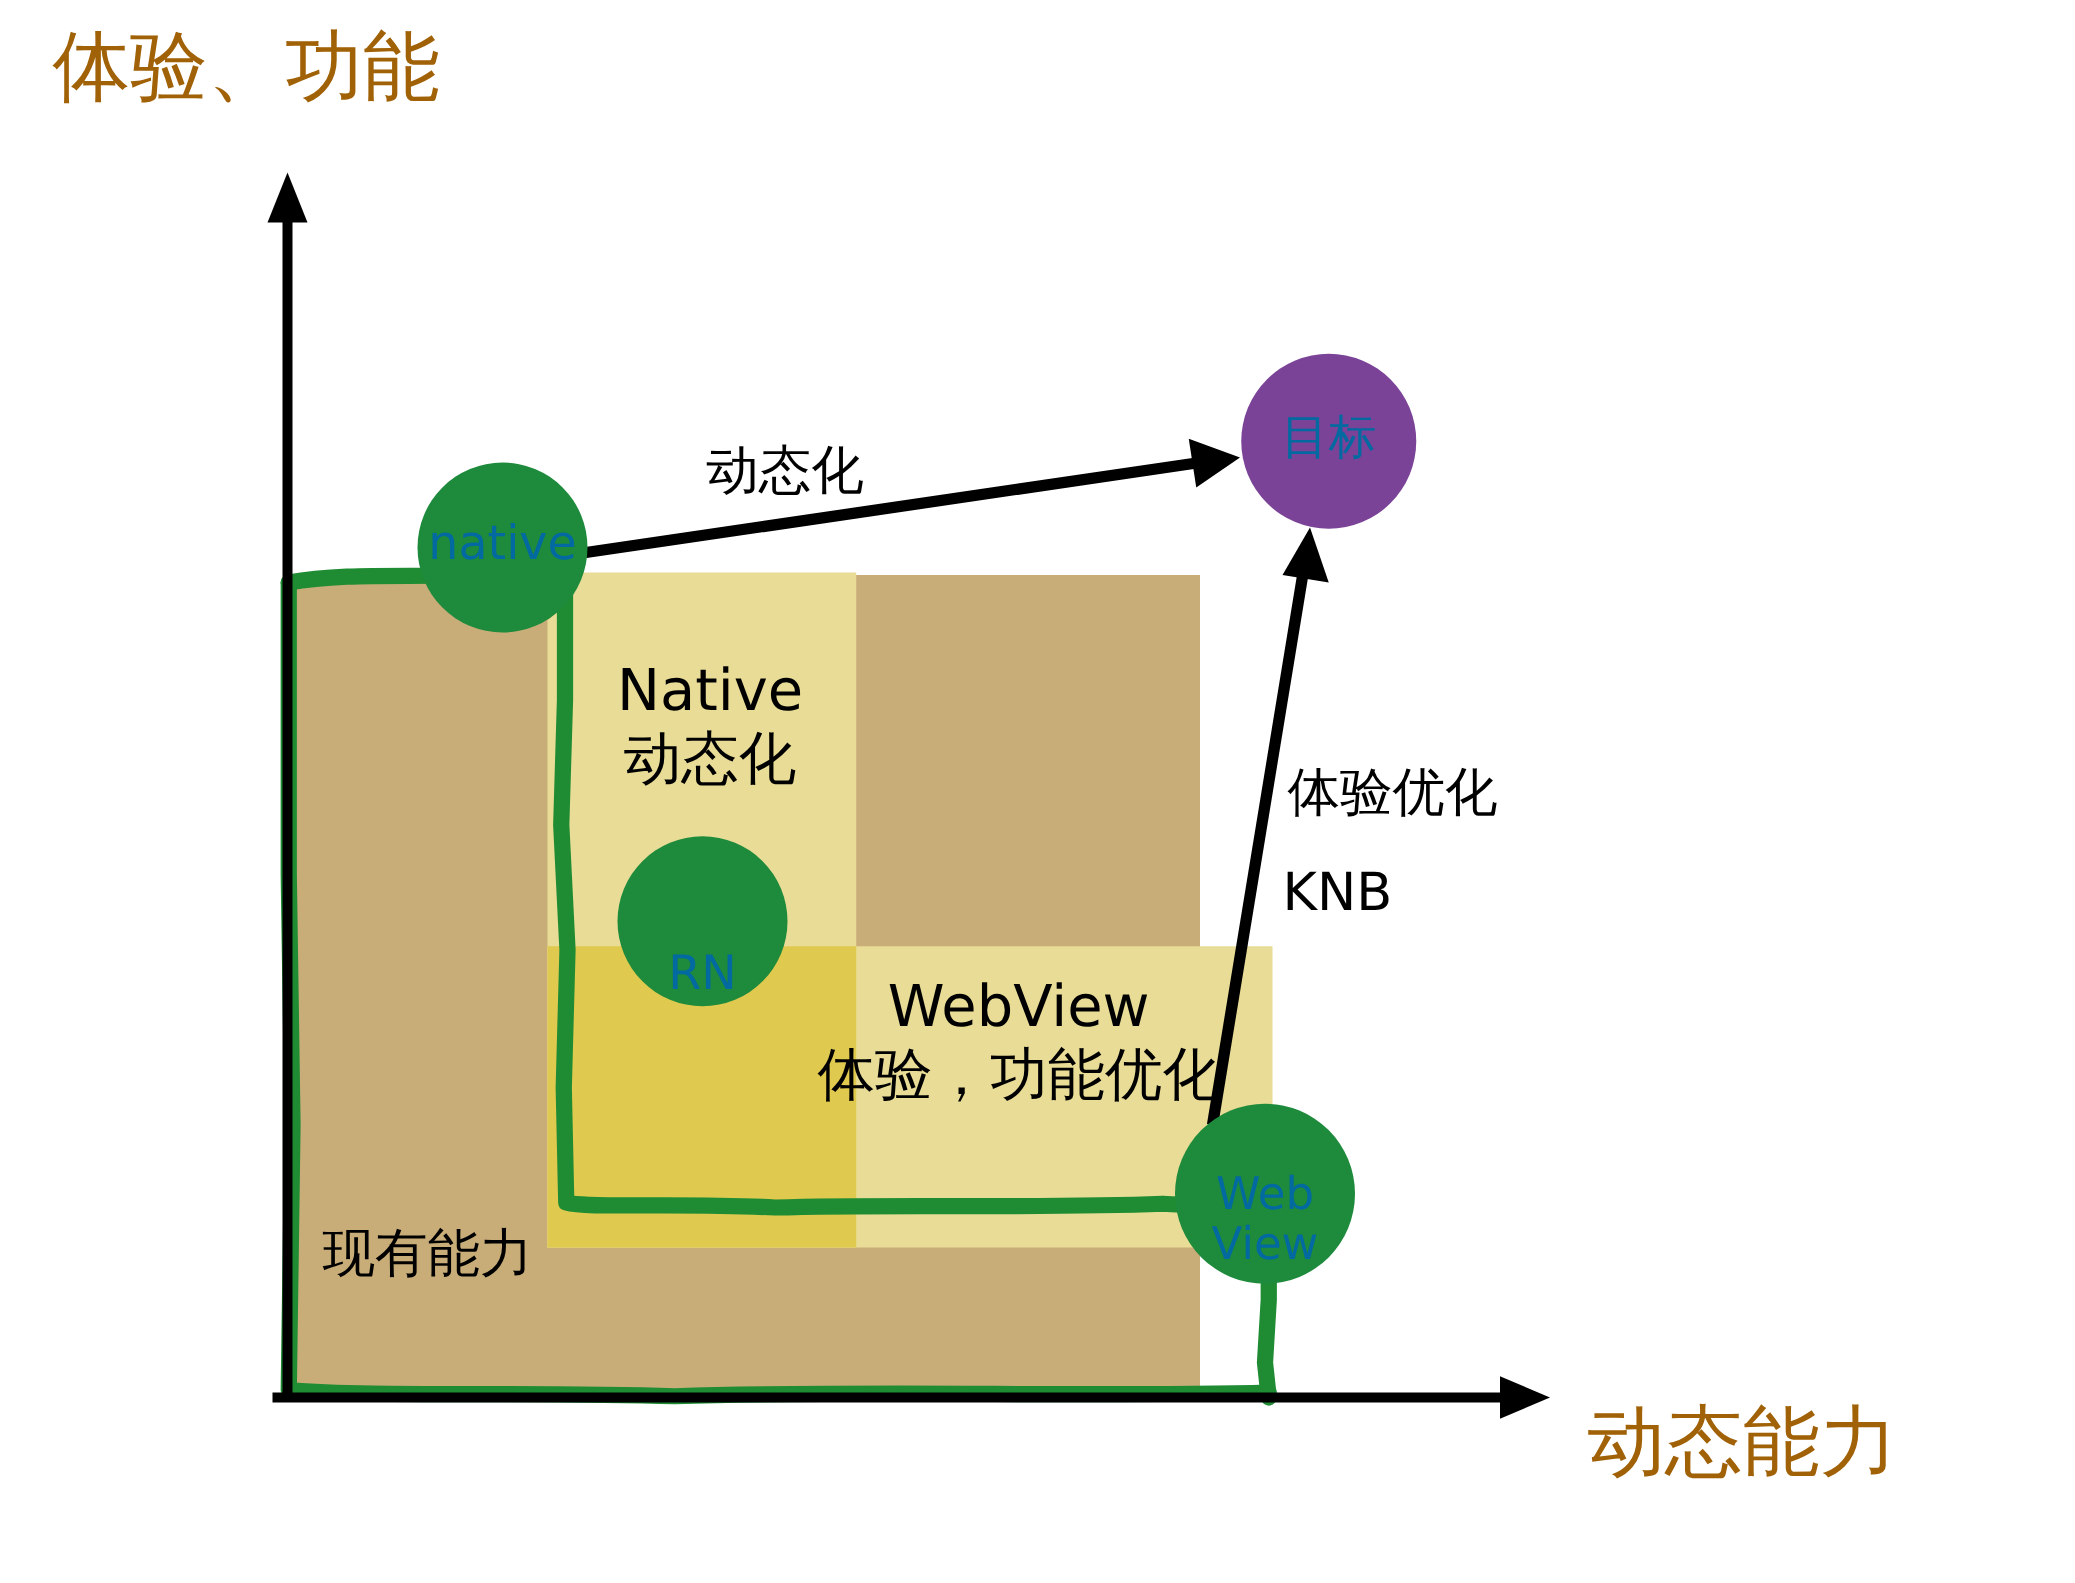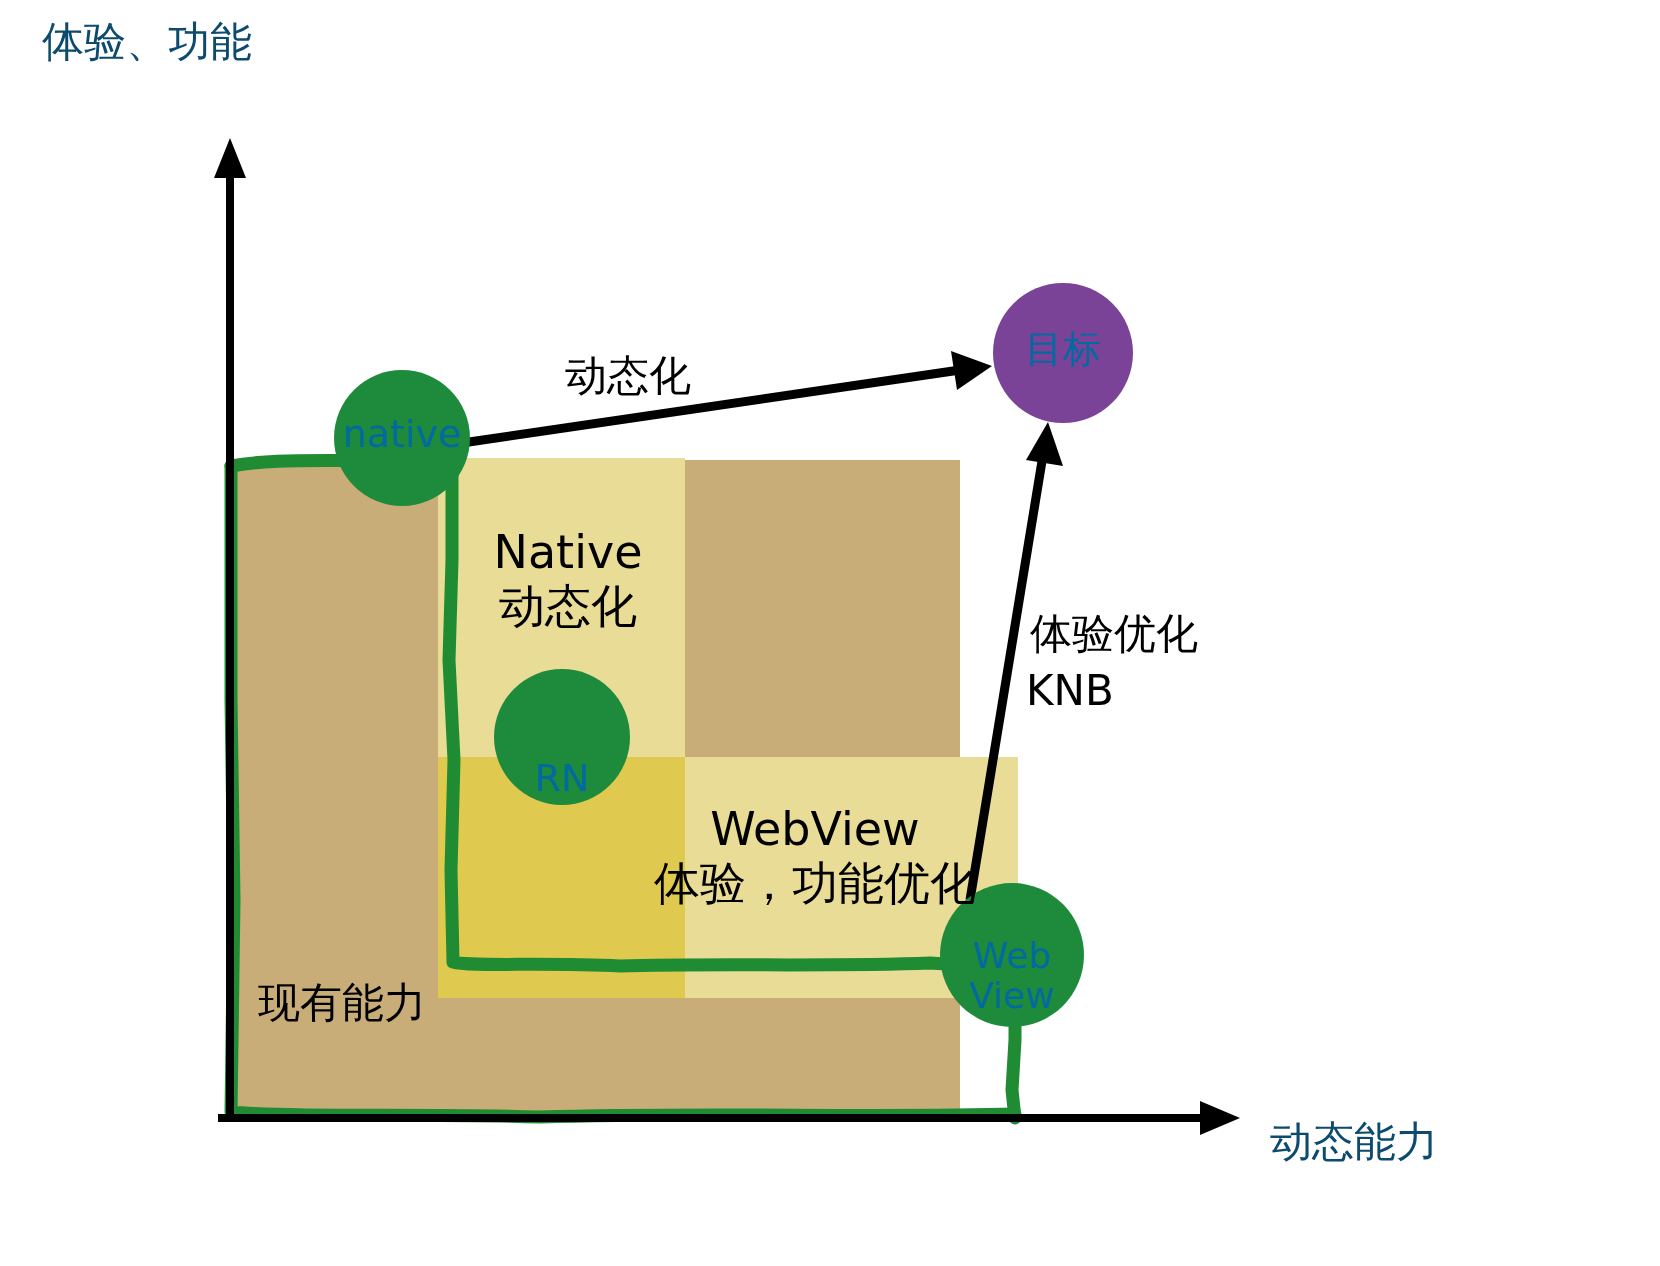--- a/index.html
+++ b/index.html
@@ -19,22 +19,22 @@
   }
   svg.layer {
     position: absolute;
     left: 0;
     top: 0;
     width: 1660px;
     height: 1266px;
   }
   .axis-label {
     position: absolute;
-    color: #0c4a6e;
-    font-size: 42px;
+    color: #a16207;
+    font-size: 62px;
     line-height: 1.05;
     white-space: nowrap;
     font-family: "DejaVu Sans", sans-serif;
   }
   #y-axis-label { left: 42px; top: 20px; }
   #x-axis-label { left: 1270px; top: 1120px; }
 
   .region-text {
     position: absolute;
     color: #000000;
@@ -47,41 +47,40 @@
     left: 450px;
     top: 525px;
     width: 236px;
     font-size: 46px;
   }
   #webview-region-label {
     left: 610px;
     top: 778px;
     width: 410px;
     font-size: 46px;
-    margin-top: 24px;
   }
   #existing-region-label {
     left: 258px;
     top: 978px;
     width: 280px;
     font-size: 42px;
     text-align: left;
   }
 
   .edge-label {
     position: absolute;
     color: #000000;
     white-space: nowrap;
     font-family: "DejaVu Sans", sans-serif;
     font-size: 42px;
     line-height: 1.25;
   }
   #dynamic-edge-label { left: 565px; top: 350px; }
   #experience-edge-label { left: 1030px; top: 608px; }
-  #knb-edge-label { left: 1026px; top: 665px; }
+  #knb-edge-label { left: 1026px; top: 688px; }
 
   .node-label {
     position: absolute;
     color: #0369a1;
     text-align: center;
     white-space: pre-line;
     line-height: 1.12;
     pointer-events: none;
     font-family: "DejaVu Sans", sans-serif;
   }

